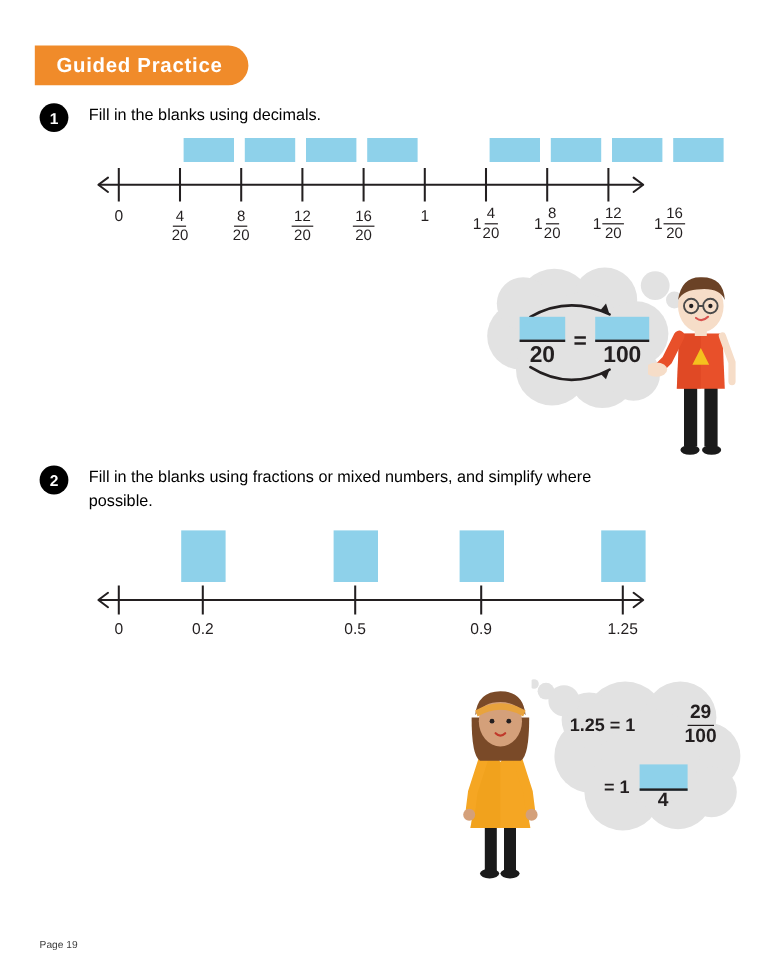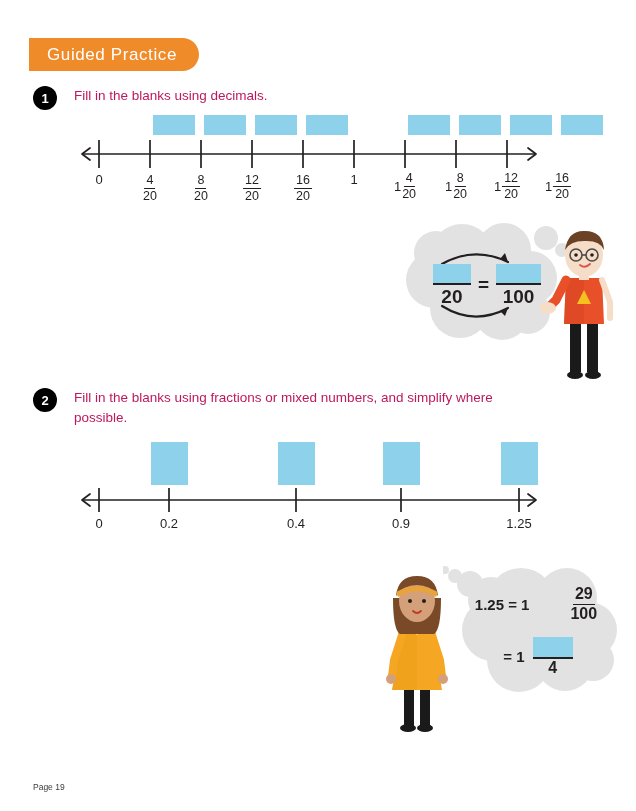--- a/index.html
+++ b/index.html
@@ -24,21 +24,21 @@
     height: 33px;
     padding: 0 22px 0 18px;
     background: #f08b2a;
     border-radius: 0 17px 17px 0;
     display: flex;
     align-items: center;
   }
   #guided-practice-banner .banner-text {
     color: #ffffff;
     font-size: 17px;
-    font-weight: normal;
+    font-weight: bold;
     letter-spacing: 0.6px;
   }
 
   
   .question {
     position: absolute;
     display: flex;
     align-items: flex-start;
   }
   .q-bullet {
@@ -51,21 +51,21 @@
     font-weight: bold;
     display: flex;
     align-items: center;
     justify-content: center;
     flex: 0 0 auto;
   }
   .q-text {
     margin-left: 17px;
     font-size: 13.5px;
     line-height: 1.45;
-    color: #be185d;
+    color: #000000;
     max-width: 430px;
   }
 
   #question-1 { left: 33px; top: 86px; }
   #question-2 { left: 33px; top: 388px; }
 
   
   .numberline {
     position: absolute;
   }
@@ -359,21 +359,21 @@
   </svg>
   <div id="nl2-blanks">
       <div class="nl-blank" style="left: 76.5px; top: -2px; width: 37px; height: 43px;"></div>
       <div class="nl-blank" style="left: 203.5px; top: -2px; width: 37px; height: 43px;"></div>
       <div class="nl-blank" style="left: 308.5px; top: -2px; width: 37px; height: 43px;"></div>
       <div class="nl-blank" style="left: 426.5px; top: -2px; width: 37px; height: 43px;"></div>
     </div>
   <div id="nl2-labels">
       <div class="nl-label" style="left: 25px; top: 72px;">0</div>
       <div class="nl-label" style="left: 95px; top: 72px;">0.2</div>
-      <div class="nl-label" style="left: 222px; top: 72px;">0.4</div>
+      <div class="nl-label" style="left: 222px; top: 72px;">0.5</div>
       <div class="nl-label" style="left: 327px; top: 72px;">0.9</div>
       <div class="nl-label" style="left: 445px; top: 72px;">1.25</div>
     </div>
 </div>
 
 <div class="character" id="character-girl" style="left:372px; top:568px;">
   <svg width="90" height="166">
 
     <rect x="32" y="118" width="10" height="40" fill="#1a1a1a"></rect>
     <rect x="48" y="118" width="10" height="40" fill="#1a1a1a"></rect>

